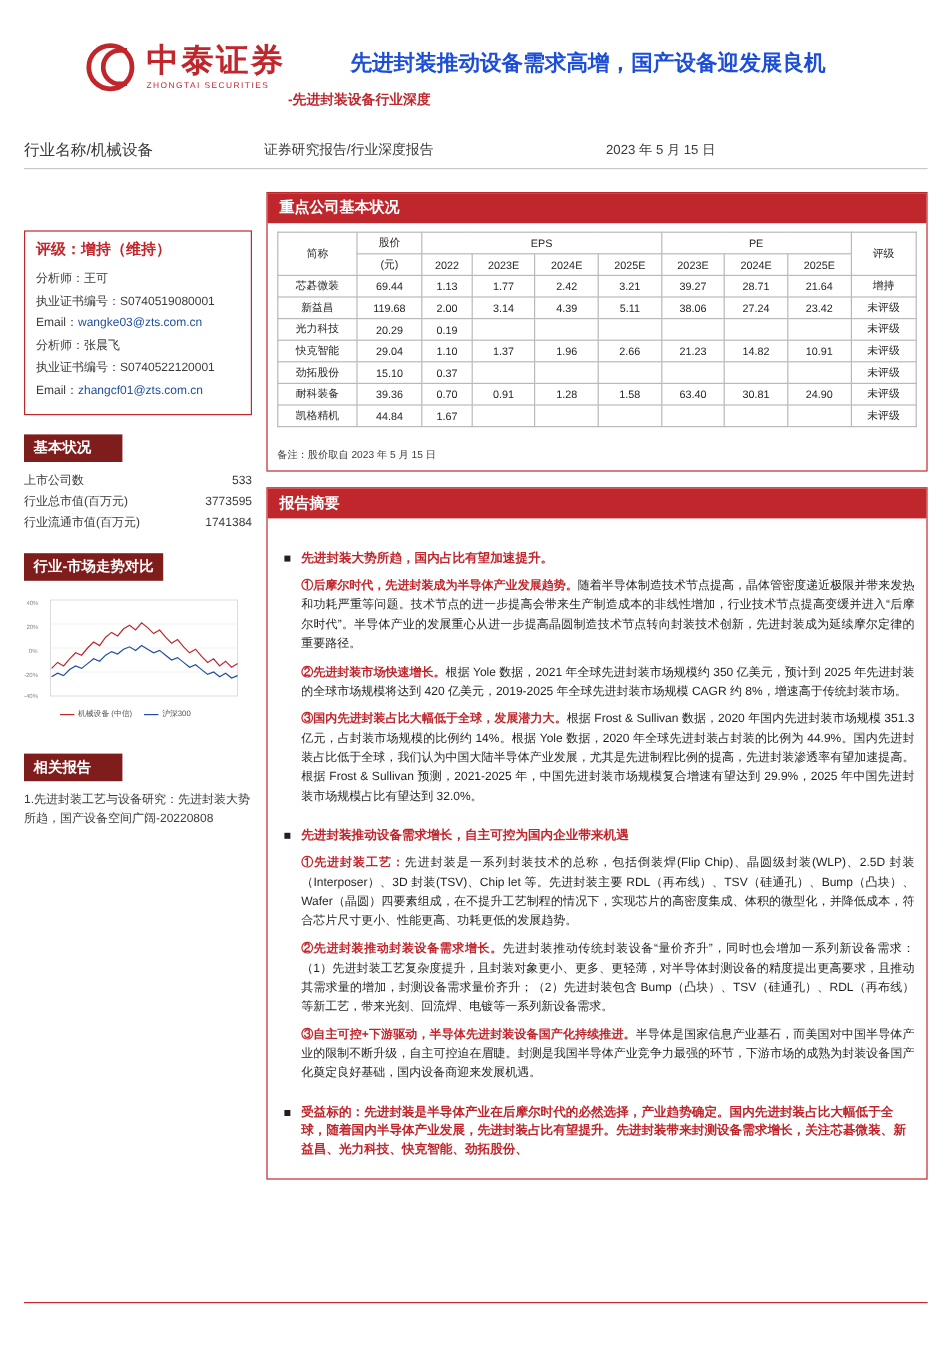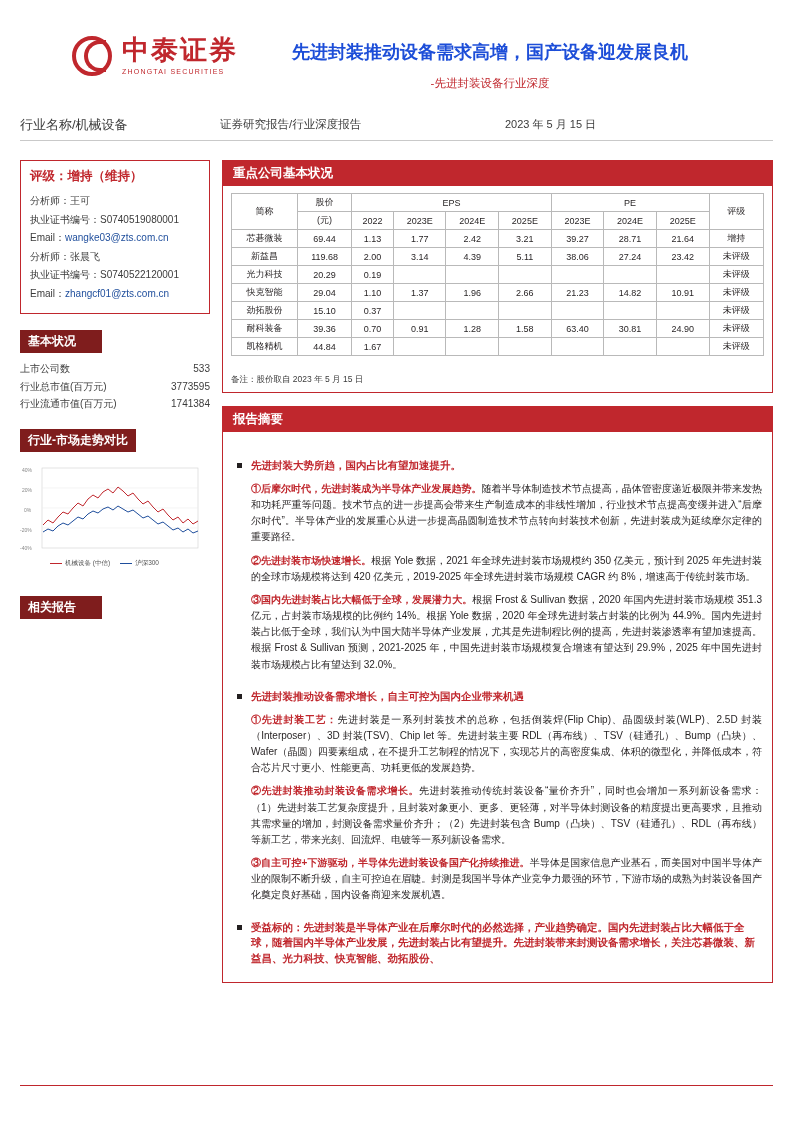--- a/index.html
+++ b/index.html
@@ -31,34 +31,34 @@
   .logo-text { margin-left: 10px; }
   .logo-cn { font-size: 27px; font-weight: bold; color: #c0272d; letter-spacing: 2px; line-height: 1; }
   .logo-en { font-size: 7px; color: #c0272d; letter-spacing: 1.2px; margin-top: 4px; }
 
   .title-main {
     position: absolute; left: 240px; top: 40px; width: 500px;
     text-align: center; font-size: 18px; font-weight: bold; color: #1d4ed8;
   }
   .title-sub {
     position: absolute; left: 240px; top: 76px; width: 500px;
-    text-align: center; font-size: 11.5px; font-weight: normal; color: #c0272d;
+    text-align: left; font-size: 11.5px; font-weight: bold; color: #c0272d;
   }
 
   .ind-row { position: absolute; left: 0; top: 112px; width: 793px; height: 32px; }
   .ind-name { position: absolute; left: 20px; top: 4px; font-size: 13px; color: #3b3b3b; }
   .ind-type { position: absolute; left: 220px; top: 5px; font-size: 11.5px; color: #3b3b3b; }
   .ind-date { position: absolute; left: 505px; top: 5px; font-size: 11px; color: #3b3b3b; }
   .hdr-rule { position: absolute; left: 20px; top: 28px; width: 753px; height: 1px; background: #c9c9c9; }
 
   
   .left-col { position: absolute; left: 20px; top: 160px; width: 190px; }
 
   .rating-box {
-    border: 1px solid #c0272d; padding: 7px 9px 10px 9px; position: relative;
+    border: 1px solid #c0272d; padding: 7px 9px 10px 9px; position: relative; margin-top: 32px;
   }
   .rating-title { font-size: 12.5px; font-weight: bold; color: #c0272d; margin-bottom: 7px; }
   .rating-line { font-size: 10px; color: #3b3b3b; line-height: 1.85; }
   .rating-line .em { color: #1f4e9c; }
 
   .sec-head {
     background: #7f1d1d; color: #ffffff; font-size: 12px; font-weight: bold;
     padding: 3px 8px; margin-top: 16px; display: inline-block; min-width: 82px;
   }
   .basic-list { margin-top: 7px; font-size: 10px; color: #3b3b3b; }
@@ -192,20 +192,23 @@
             <span>机械设备 (中信)</span>
           </span>
         <span class="lg">
             <i class="lgl"></i>
             <span>沪深300</span>
           </span>
       </div>
     </div>
 
     <div class="sec-head">相关报告</div>
+    <div class="rel-list">
+      <div>1.先进封装工艺与设备研究：先进封装大势所趋，国产设备空间广阔-20220808</div>
+    </div>
   </div>
 
   <div class="right-col">
 
     <div class="panel">
       <div class="panel-title">重点公司基本状况</div>
       <div class="panel-body">
         <table class="tbl">
           <thead>
             <tr>

